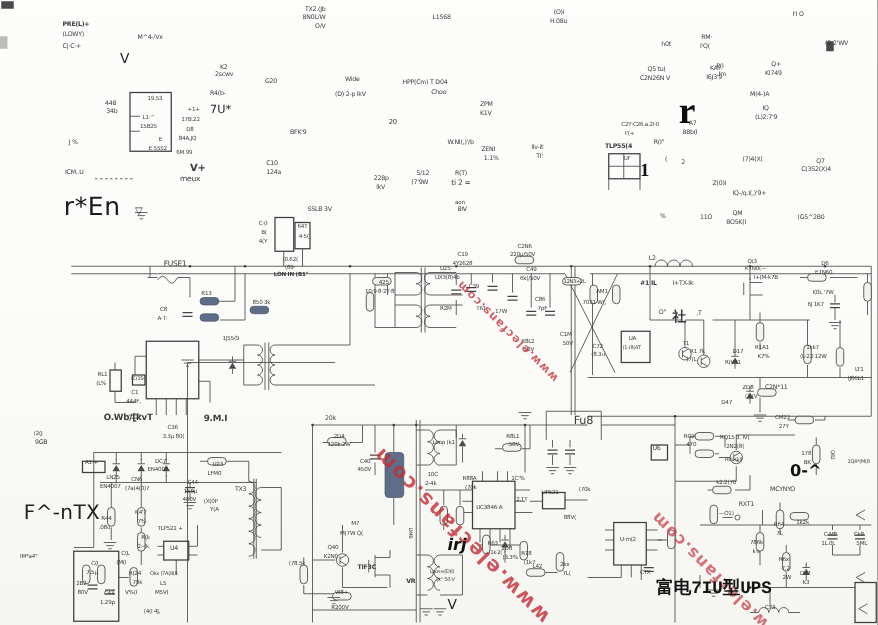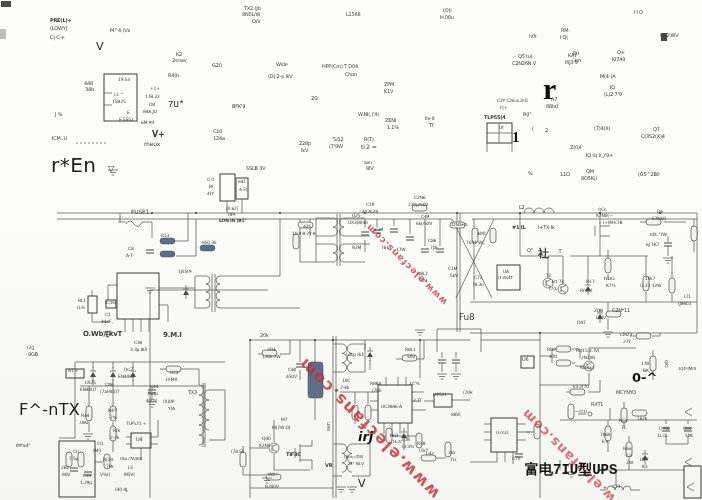--- a/index.html
+++ b/index.html
@@ -3,21 +3,21 @@
 <meta charset="utf-8">
 <style>
   html,body{margin:0;padding:0;background:#888;}
   .stage{position:relative;width:702px;height:500px;overflow:hidden;
     background:linear-gradient(180deg,#fdfdfc 0%,#fbfbf9 55%,#f5f5f1 100%);
     font-family:"DejaVu Sans",sans-serif;}
   .lbl{position:absolute;font-size:5px;line-height:1.15;color:#3b3b3b;white-space:nowrap;
     letter-spacing:-0.2px;transform-origin:0 0;}
   .mark{position:absolute;white-space:nowrap;color:#222;}
   .m-vtop{left:96px;top:40px;font-size:11px;}
-  .m-7u{left:168px;top:100px;font-size:9px;font-family:Liberation Mono, monospace;}
+  .m-7u{left:168px;top:83px;font-size:9px;}
   .m-ren{left:51px;top:153px;font-size:20px;color:#1b1b1b;letter-spacing:.5px;}
   .m-bigr{left:543px;top:72px;font-size:30px;font-weight:bold;font-family:"Liberation Serif",serif;color:#0c0c0c;}
   .m-one{left:512px;top:129px;font-size:15px;font-weight:bold;font-family:"Liberation Serif",serif;color:#111;}
   .m-fntx{left:19px;top:400px;font-size:16px;color:#222;letter-spacing:.3px;}
   .m-zero{left:632px;top:370px;font-size:13px;font-weight:bold;color:#111;}
   .m-irj{left:358px;top:429px;font-size:13px;font-weight:bold;font-style:italic;color:#111;}
   .m-vbot{left:358px;top:477px;font-size:11px;color:#222;}
   .title{position:absolute;font-weight:bold;font-family:Liberation Mono, monospace;color:#141414;white-space:nowrap;text-align:right;}
   .title1{left:525px;top:461px;font-size:14px;}
   .title2{left:516px;top:476px;font-size:14px;}
@@ -529,21 +529,21 @@
       <span class="lbl" style="left: 349px; top: 462px; font-size: 4px;">(x° 50.V</span>
       <span class="lbl" style="left: 390px; top: 433px; font-size: 4.5px;">R63</span>
       <span class="lbl" style="left: 391px; top: 440px; font-size: 4px;">(1k·2(</span>
       <span class="lbl" style="left: 401px; top: 437px; font-size: 4.5px;">2D8</span>
       <span class="lbl" style="left: 402px; top: 444px; font-size: 4.5px;">(3.3%</span>
       <span class="lbl" style="left: 417px; top: 441px; font-size: 4.5px;">R18</span>
       <span class="lbl" style="left: 419px; top: 448px; font-size: 4.5px;">(1k7</span>
       <span class="lbl" style="left: 426px; top: 451px; font-size: 4.5px;">L42</span>
       <span class="lbl" style="left: 448px; top: 450px; font-size: 4.5px;">2kx</span>
       <span class="lbl" style="left: 450px; top: 457px; font-size: 4.5px;">7L(</span>
-      <span class="lbl" style="left: 459px; top: 312px; font-size: 9px;">Fu8</span>
+      <span class="lbl" style="left: 459px; top: 332px; font-size: 9px;">Fu8</span>
       <span class="lbl" style="left: 522px; top: 357px; font-size: 5px;">U6</span>
       <span class="lbl" style="left: 547px; top: 347px; font-size: 4.5px;">RG2</span>
       <span class="lbl" style="left: 549px; top: 354px; font-size: 4.5px;">470</span>
       <span class="lbl" style="left: 576px; top: 348px; font-size: 4.5px;">RQ15  3. IV(</span>
       <span class="lbl" style="left: 581px; top: 355px; font-size: 4.5px;">2N2(8(</span>
       <span class="lbl" style="left: 580px; top: 366px; font-size: 4px;">R8L·(k(I</span>
       <span class="lbl" style="left: 620px; top: 332px; font-size: 4.5px;">CM23</span>
       <span class="lbl" style="left: 623px; top: 339px; font-size: 4.5px;">27Y</span>
       <span class="lbl" style="left: 641px; top: 361px; font-size: 4.5px;">178</span>
       <span class="lbl" style="left: 643px; top: 368px; font-size: 4.5px;">BK</span>

